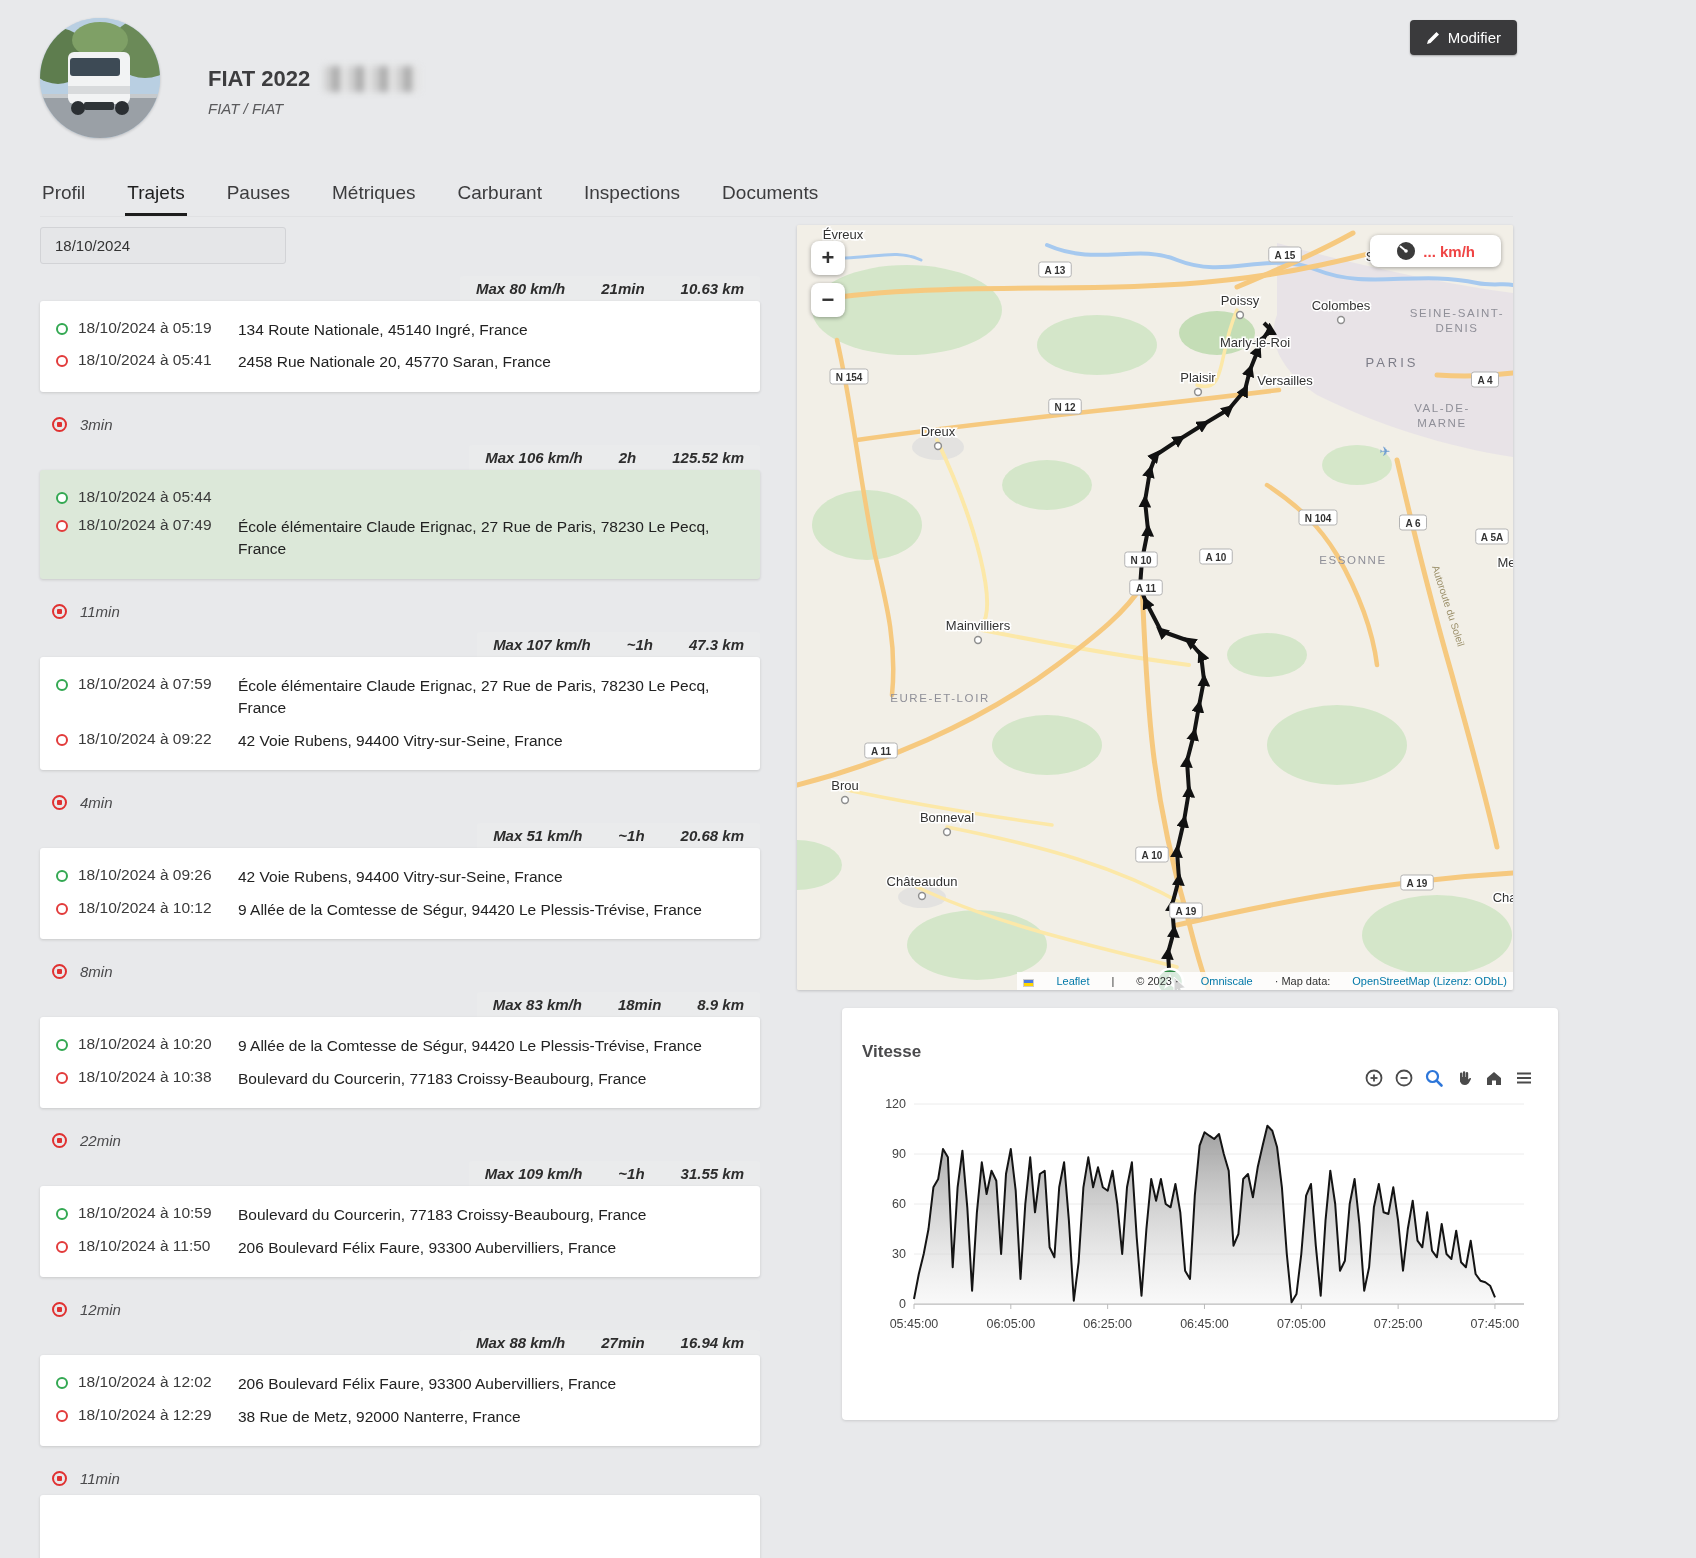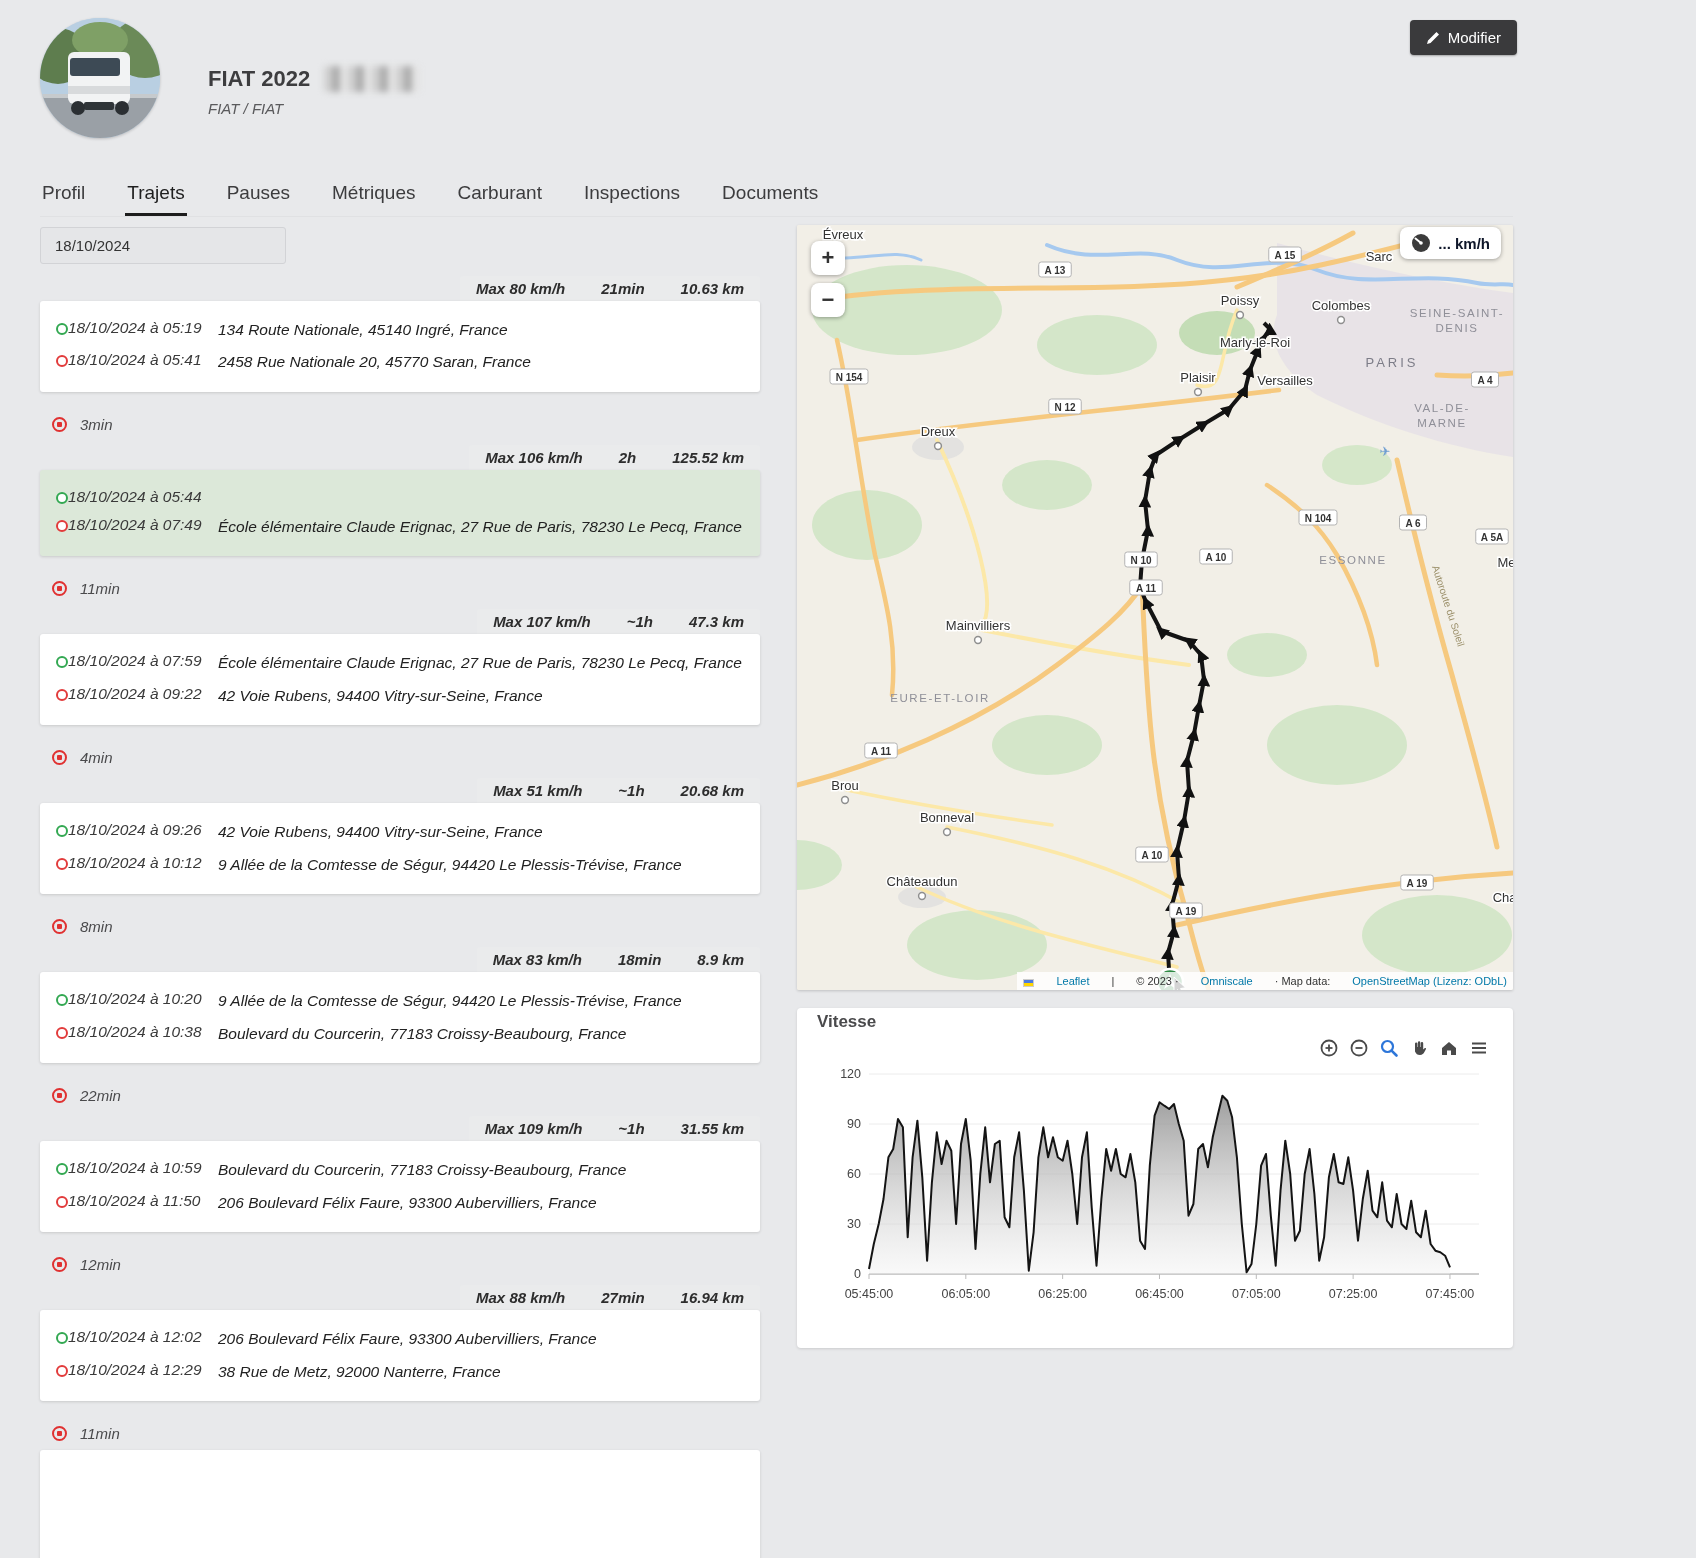--- a/index.html
+++ b/index.html
@@ -37,21 +37,21 @@
   .left-col { position:absolute; left:40px; top:227px; width:720px; }
   .date-input { width:246px; padding:9px 14px; background:#e5e6e8; border:1px solid #d2d3d6;
     border-radius:3px; font-size:15px; color:#333; font-family:inherit; }
 
   .trip-block { margin-top:12px; }
   .trip-header { display:flex; justify-content:flex-end; gap:36px; width:max-content; margin-left:auto;
     background:#eaebec; padding:4px 16px; border-radius:3px 3px 0 0;
     font-style:italic; font-weight:bold; font-size:15px; color:#2d2d2d; }
   .trip-card { background:#fff; border-radius:3px; box-shadow:0 1px 3px rgba(0,0,0,.14); padding:13px 0; }
   .trip-card.highlighted { background:#dce8d9; }
-  .trip-row { display:flex; align-items:flex-start; padding:5px 16px; font-size:15.5px;font-style:italic; }
+  .trip-row { display:flex; align-items:flex-start; gap:10px; padding:5px 16px; font-size:15.5px; }
   .dot { width:12px; height:12px; border-radius:50%; border:2px solid; background:#fff; flex:none; margin-top:4px; }
   .dot-green { border-color:#33a852; }
   .dot-red   { border-color:#e23b3b; }
   .row-date { width:150px; flex:none; color:#3a3a3a; white-space:nowrap; }
   .row-address { color:#222; flex:1; line-height:1.45; }
 
   .pause-row { display:flex; align-items:center; gap:13px; margin:24px 0 8px 12px; }
   .stop-icon { width:15px; height:15px; border:2px solid #e03131; border-radius:50%; position:relative; flex:none; }
   .stop-icon::after { content:""; position:absolute; inset:3px; background:#e03131; border-radius:1px; }
   .pause-text { font-style:italic; font-size:15px; color:#4a4a4c; }
@@ -68,31 +68,31 @@
   .ml-region-big { font-size:13px; fill:#7d7d88; letter-spacing:3px; text-anchor:middle; }
   .ml-road-name { font-size:10px; fill:#9a8e68; text-anchor:middle; }
   .ml-poi { font-size:13px; fill:#6f9ed1; text-anchor:middle; }
   .shield-box { fill:#fff; stroke:#b3b3b3; stroke-width:1; }
   .shield-text { font-size:10px; font-weight:bold; fill:#333; text-anchor:middle; }
 
   .map-zoom { position:absolute; left:14px; top:16px; z-index:5; }
   .zoom-btn { width:34px; height:34px; background:#fff; border:none; border-radius:8px;
     box-shadow:0 1px 4px rgba(0,0,0,.35); font-size:22px; font-weight:bold; color:#333;
     display:flex; align-items:center; justify-content:center; margin-bottom:8px; cursor:pointer; font-family:inherit; }
-  .speed-ctrl { position:absolute; right:12px; top:2px; z-index:5; background:#fff; border-radius:8px;
-    box-shadow:0 1px 4px rgba(0,0,0,.35); padding:6px 11px; display:flex; align-items:center; gap:7px;
-    font-weight:bold; font-size:15px; color:#0f172a; cursor:pointer; }
+  .speed-ctrl { position:absolute; right:12px; top:10px; z-index:5; background:#fff; border-radius:8px;
+    box-shadow:0 1px 4px rgba(0,0,0,.35); padding:6px 26px; display:flex; align-items:center; gap:7px;
+    font-weight:bold; font-size:15px; color:#ef4444; cursor:pointer; }
   .attribution { position:absolute; right:0; bottom:0; z-index:5; background:rgba(255,255,255,.82);
     font-size:11px; padding:3px 6px; color:#333; display:flex; gap:22px; align-items:flex-end; white-space:nowrap; }
   .attr-link { color:#0078A8; }
   .ua-flag { width:11px; height:8px; display:inline-block; background:linear-gradient(#4c7be1 50%,#ffd500 50%); border:1px solid #ccc; }
 
   
-  .vitesse-card { position:absolute; left:797px; top:1008px; width:716px; height:340px;
-    background:#fff; border-radius:4px; box-shadow:0 1px 3px rgba(0,0,0,.13); padding:4px 20px; }
+  .vitesse-card { position:absolute; left:842px; top:1008px; width:716px; height:412px;
+    background:#fff; border-radius:4px; box-shadow:0 1px 3px rgba(0,0,0,.13); padding:34px 20px; }
   .vitesse-title { font-size:17px; font-weight:bold; color:#4a4a4c; }
   .modebar { display:flex; justify-content:flex-end; gap:10px; margin:6px 4px 2px 0; }
   .modebar .mb-icon { width:20px; height:20px; cursor:pointer; }
   .grid-line { stroke:#ececec; stroke-width:1; }
   .axis-line { stroke:#9a9a9a; stroke-width:1; }
   .tick-mark { stroke:#bbb; stroke-width:1; }
   .ytick, .xtick { font-size:12.5px; fill:#444; font-family:"Liberation Sans",sans-serif; }
   .chart-line { fill:none; stroke:#141414; stroke-width:2; stroke-linejoin:round; }
   .chart-area { fill:url(#areaGrad); }
 </style>

